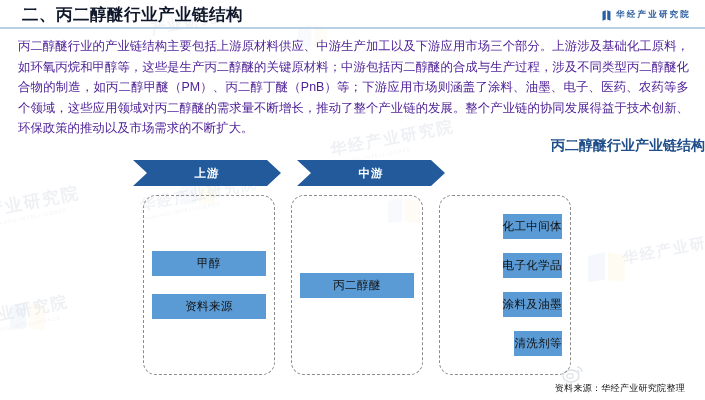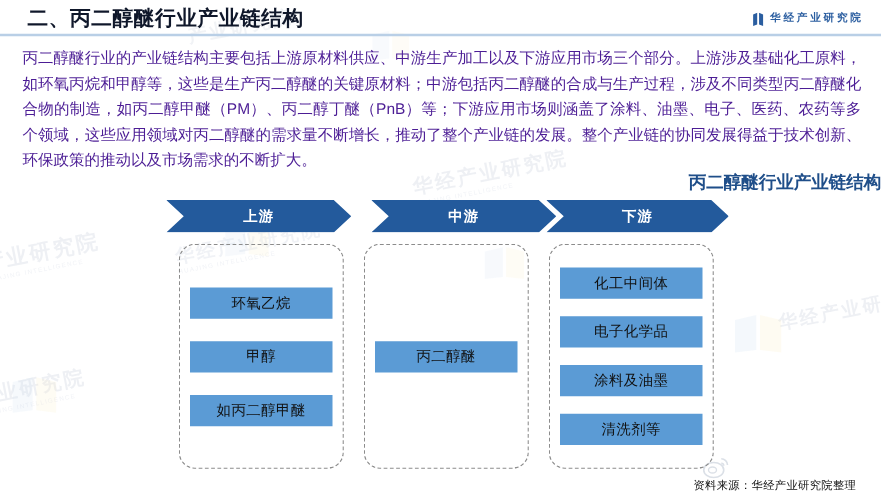--- a/index.html
+++ b/index.html
@@ -166,21 +166,21 @@
     right: 8px;
     top: 0;
     bottom: 0;
     display: flex;
     flex-direction: column;
     justify-content: center;
     gap: 18px;
     padding: 6px 0;
     box-sizing: border-box;
   }
-  .col-inner.tight { gap: 14px; }
+  .col-inner.tight { gap: 14px; align-items: flex-end; }
 
   .node {
     height: 25px;
     background: #5b9bd5;
     display: flex;
     align-items: center;
     justify-content: center;
     color: #111111;
     font-size: 11.5px;
     font-weight: 500;
@@ -278,35 +278,29 @@
 
 <div class="diagram">
 
   <div class="chevrons">
     <div class="chevron chev-up">
       <span>上游</span>
     </div>
     <div class="chevron chev-mid">
       <span>中游</span>
     </div>
-    <div class="chevron chev-down">
-      <span>下游</span>
-    </div>
   </div>
 
   <div class="col col-up">
     <div class="col-inner">
       <div class="node">
-        <span>环氧乙烷</span>
-      </div>
-      <div class="node">
         <span>甲醇</span>
       </div>
       <div class="node">
-        <span>如丙二醇甲醚</span>
+        <span>资料来源</span>
       </div>
     </div>
   </div>
 
   <div class="col col-mid">
     <div class="col-inner">
       <div class="node">
         <span>丙二醇醚</span>
       </div>
     </div>

